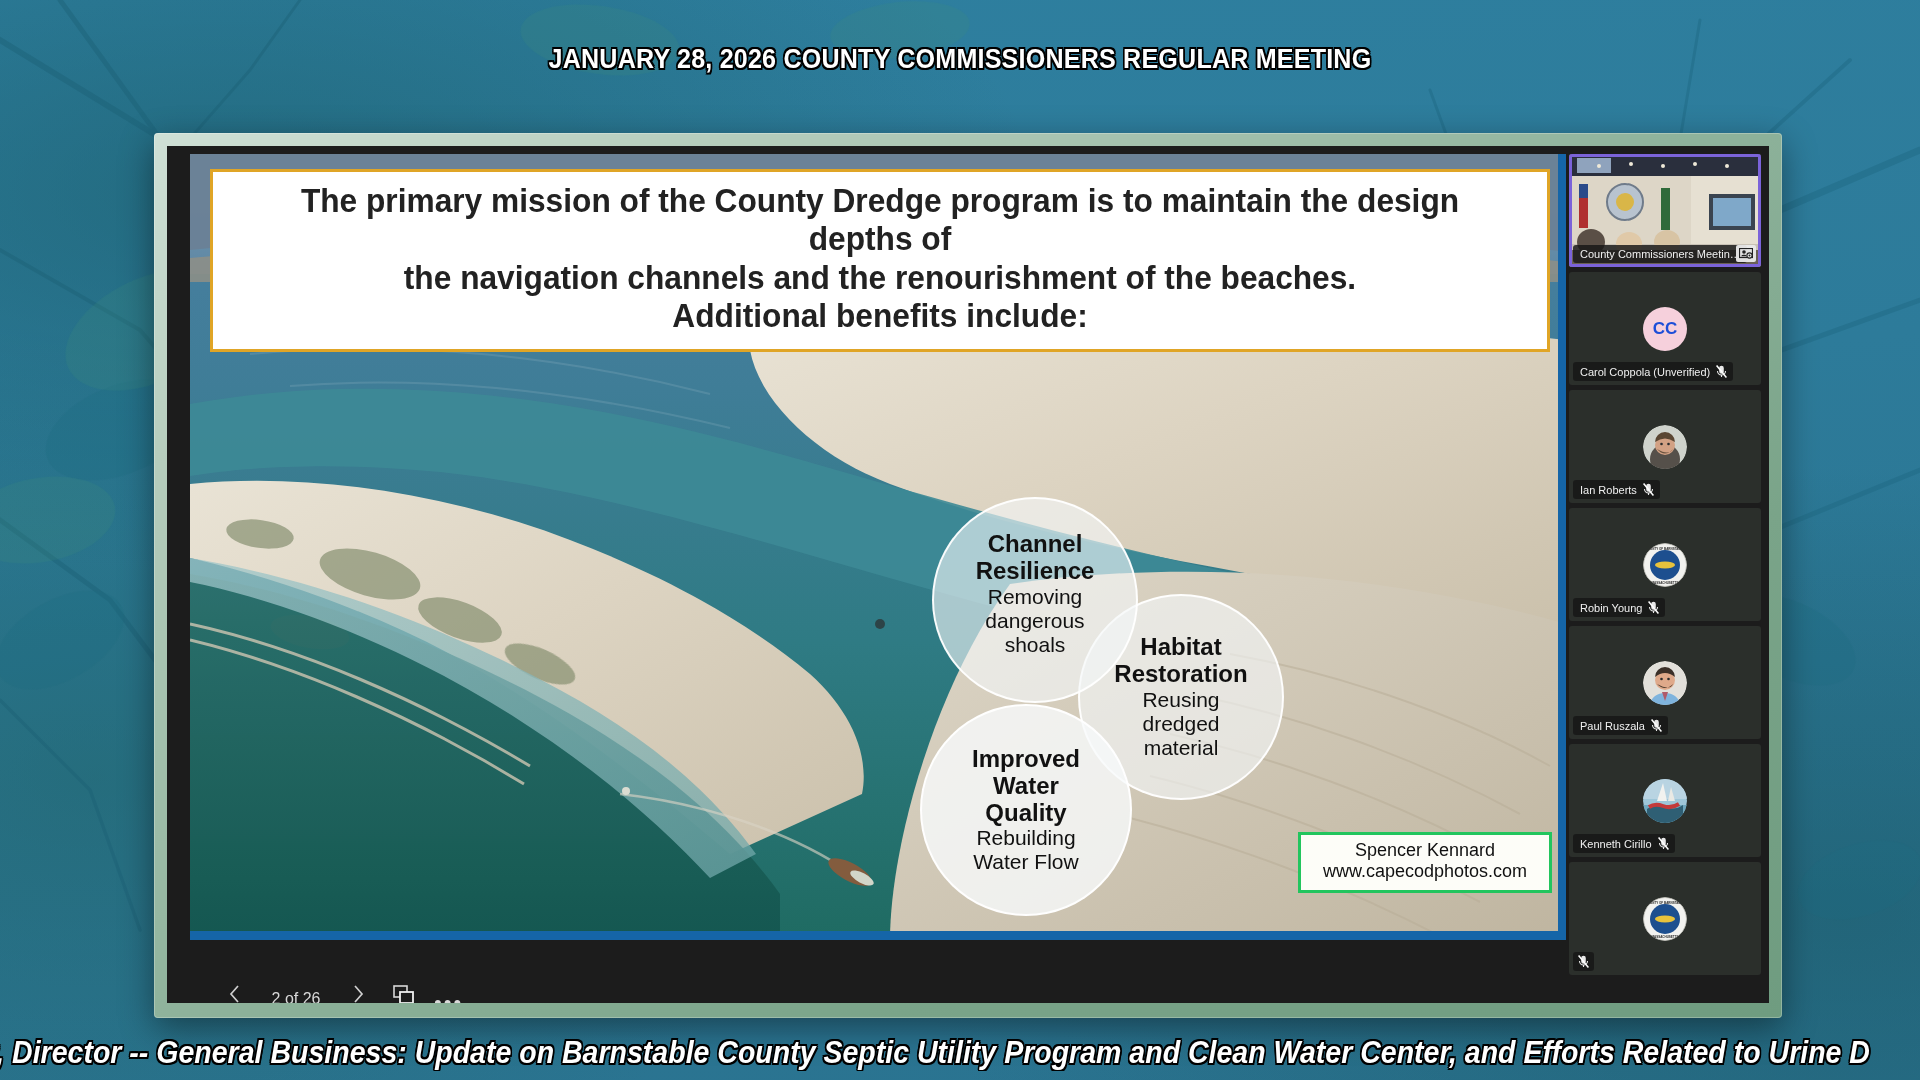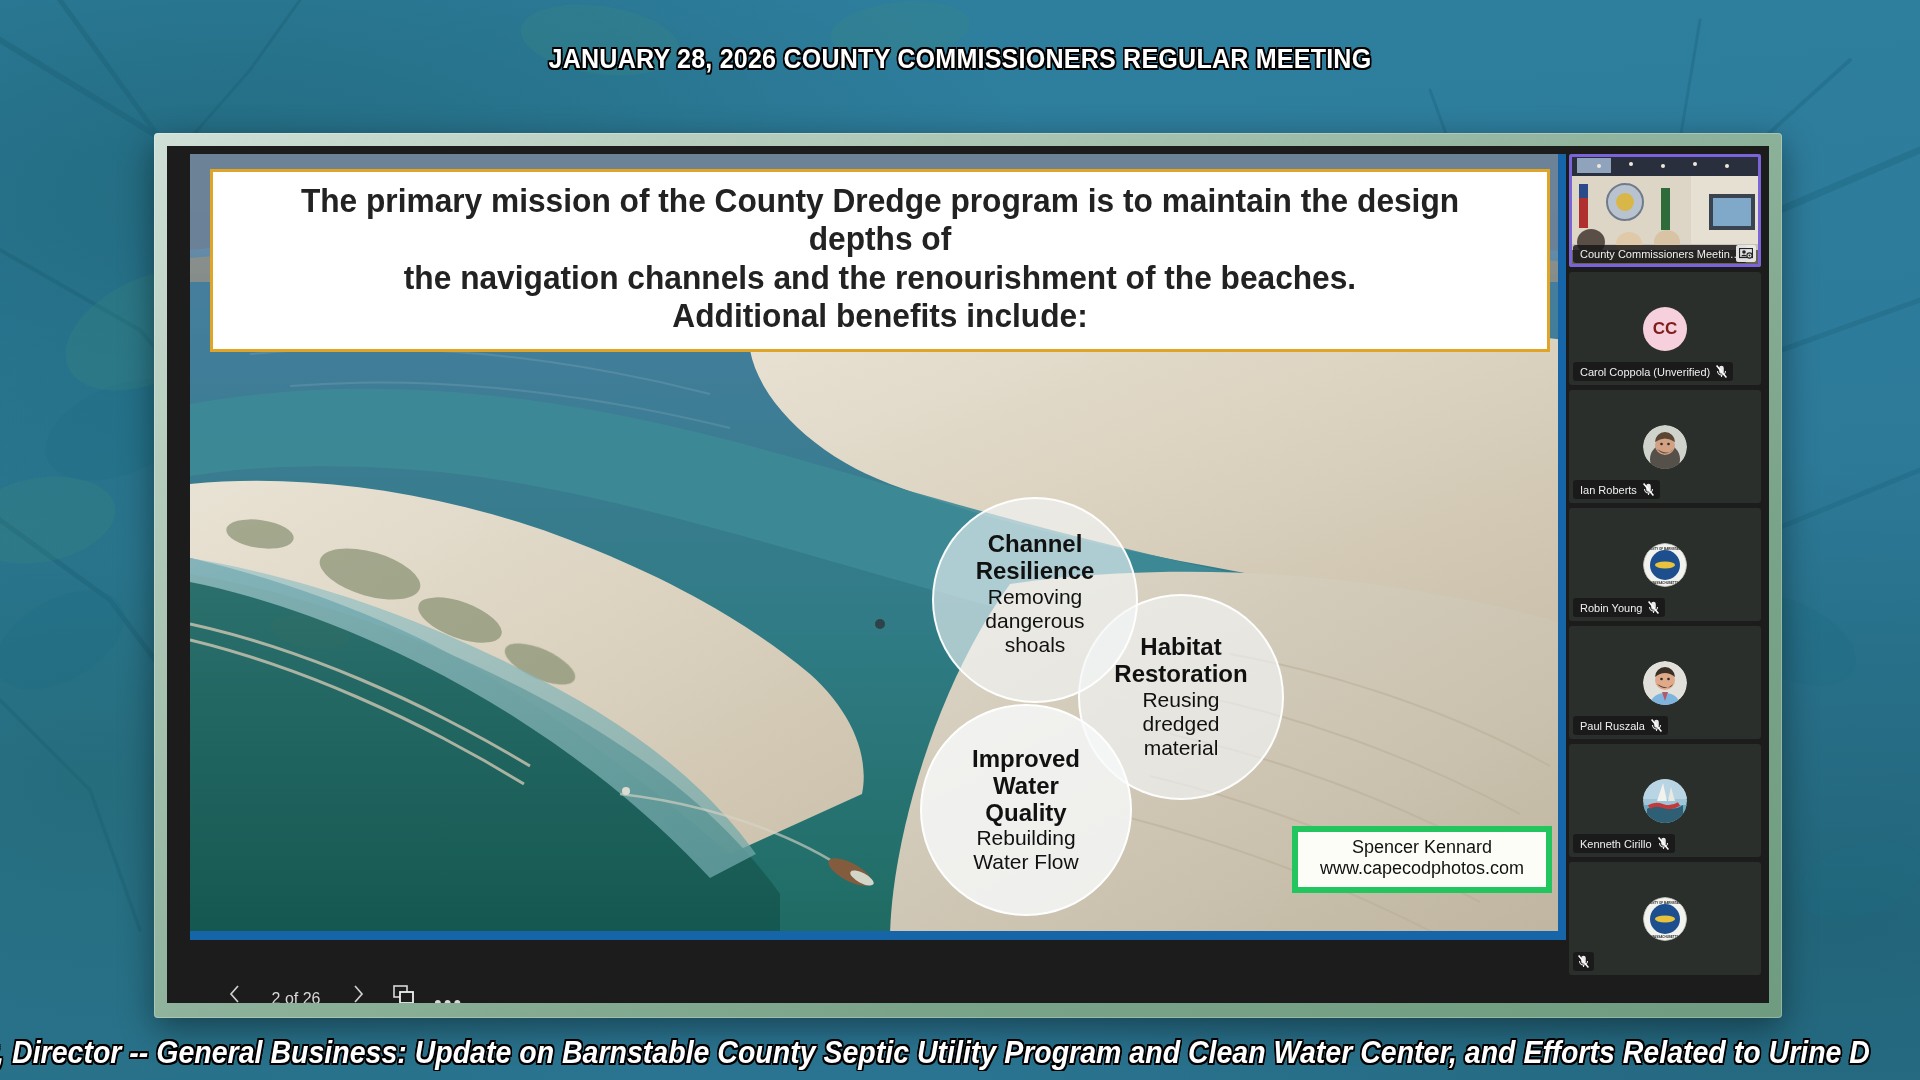--- a/index.html
+++ b/index.html
@@ -125,21 +125,21 @@
   #c-channel  { left:742px; top:343px; width:206px; height:206px; }
   #c-habitat  { left:888px; top:440px; width:206px; height:206px; }
   #c-coastal  { left:632px; top:465px; width:206px; height:206px; }
   #c-water    { left:730px; top:550px; width:212px; height:212px; background:rgba(248,250,251,.80); }
   #c-channel .inner { transform:translateY(-6px); }
 
   
   .credit {
     position:absolute; right:14px; bottom:47px;
     background:#fdfdf8;
-    border:6px solid #22c55e;
+    border:3px solid #22c55e;
     padding:5px 22px 7px 22px;
     text-align:center;
     font-size:18px;
     line-height:1.2;
     color:#111;
     z-index:6;
   }
 
   
   #slide-nav {
@@ -182,21 +182,21 @@
     display:flex; align-items:center; gap:6px;
     max-width:176px;
     white-space:nowrap; overflow:hidden;
   }
   .tile .namebar.noname { padding:3px 5px; left:4px; }
   .avatar {
     width:44px; height:44px; border-radius:50%;
     display:flex; align-items:center; justify-content:center;
     font-size:17px; font-weight:bold; overflow:hidden;
   }
-  .avatar.cc { background:#f6d0dc; color:#7f1d1d; }
+  .avatar.cc { background:#f6d0dc; color:#1d4ed8; }
   .mic-off { width:11px; height:13px; flex:0 0 auto; }
   .share-badge {
     position:absolute; right:5px; bottom:5px;
     width:20px; height:17px;
     background:rgba(235,235,235,.95);
     border-radius:2px;
     display:flex; align-items:center; justify-content:center;
   }
 
   

